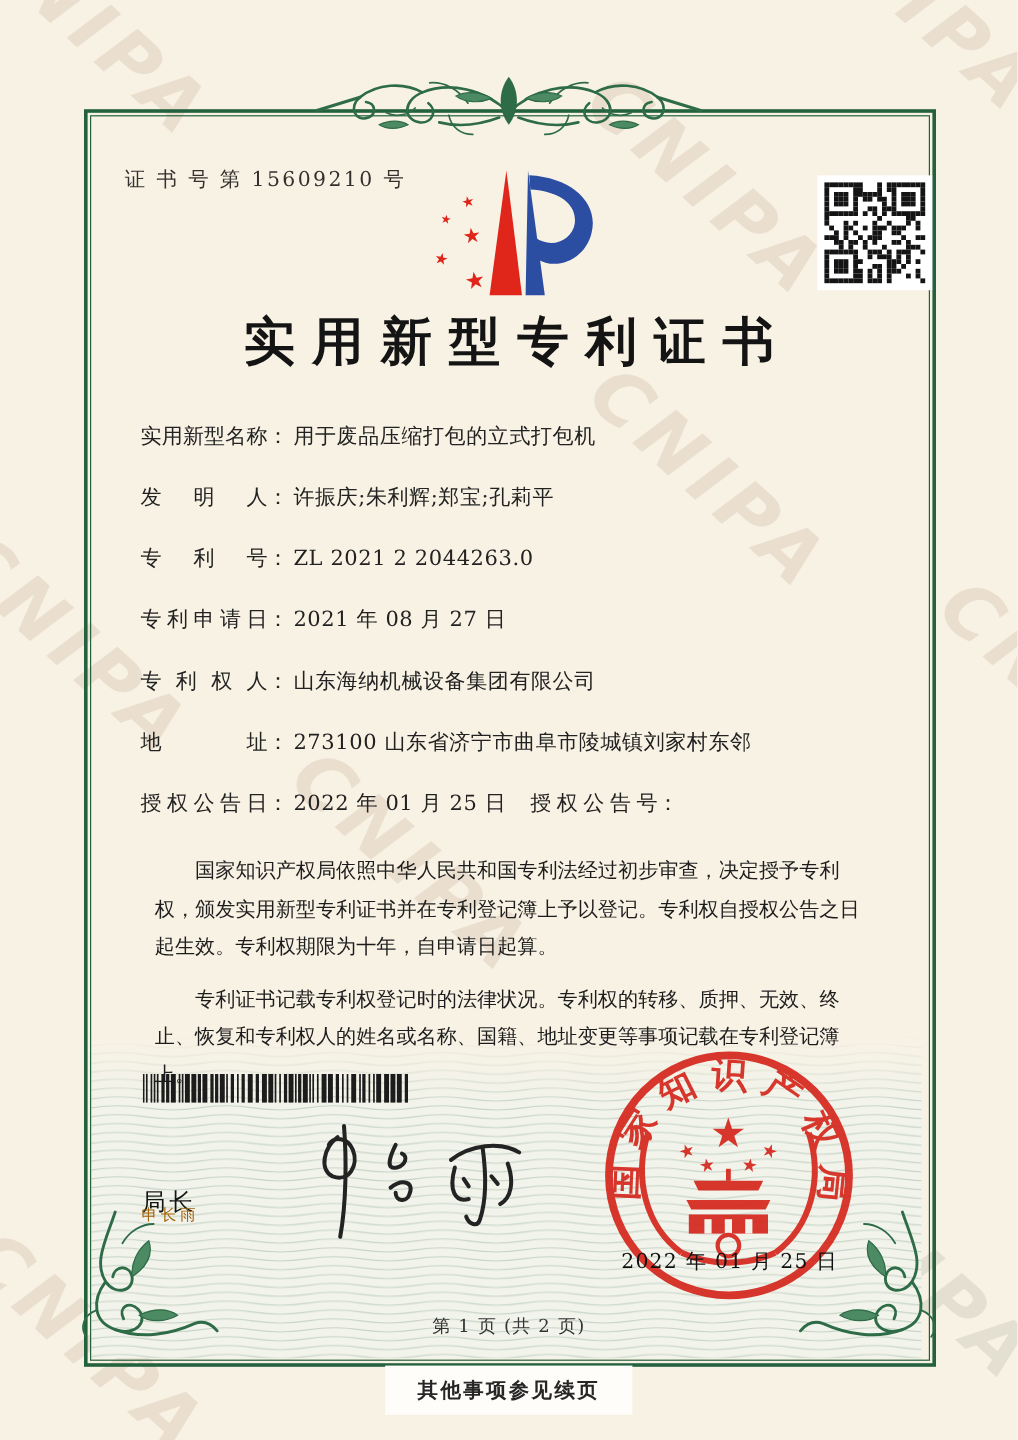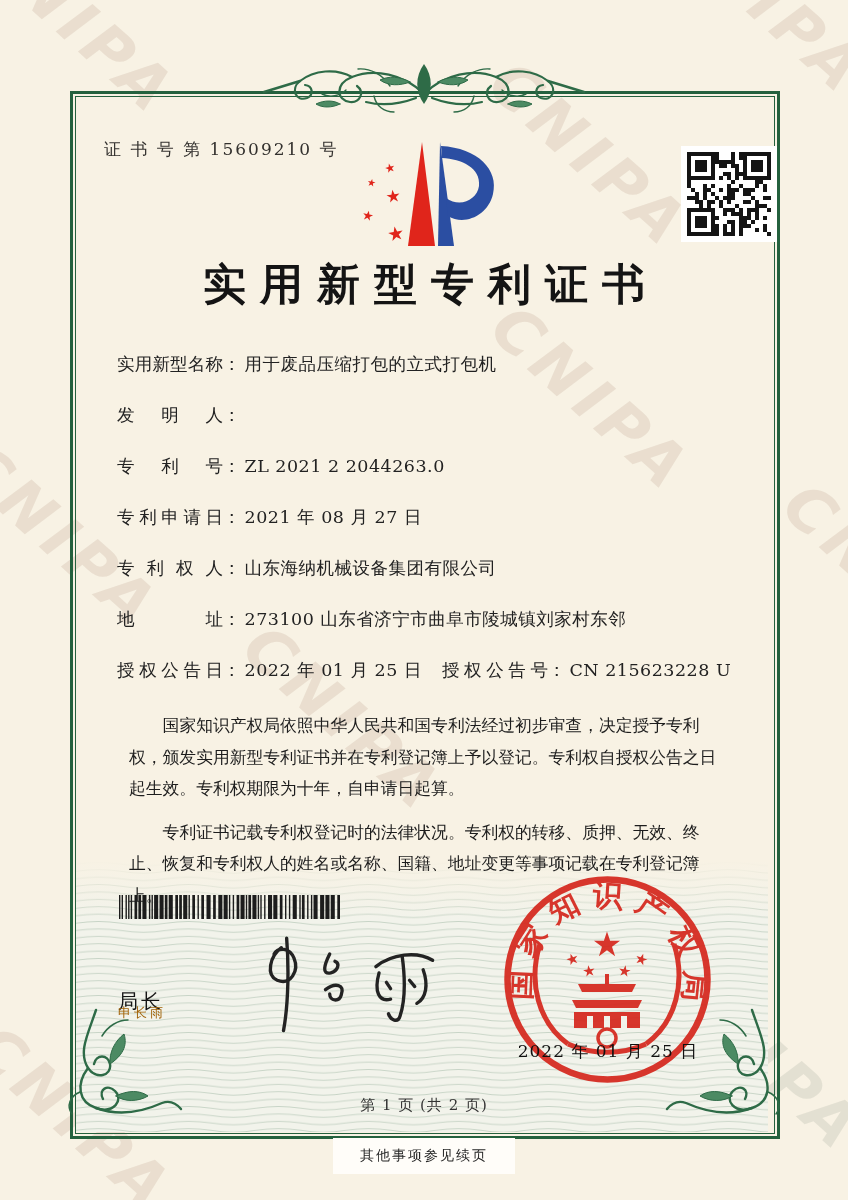--- a/index.html
+++ b/index.html
@@ -53,21 +53,21 @@
   .director-name{position:absolute;left:118px;top:1004px;font-size:13px;letter-spacing:3px;color:#a16207;z-index:3;}
   .signature{position:absolute;left:252px;top:933px;z-index:4;}
   .seal{position:absolute;left:500px;top:872px;z-index:4;opacity:.93;}
   .seal-date{
     position:absolute;left:512px;top:1040px;width:192px;text-align:center;z-index:5;
     font-size:17px;letter-spacing:1px;color:#101010;
   }
   .page-info{position:absolute;left:0;right:0;top:1096px;text-align:center;font-size:15px;letter-spacing:1px;color:#333;z-index:3;}
   .cont-note{
     position:absolute;left:50%;top:1138px;transform:translateX(-50%);z-index:3;
-    background:#fffdf9;padding:9px 27px;font-size:14px;letter-spacing:2px;color:#262626;
+    background:#fffdf9;padding:9px 27px;font-size:17px;letter-spacing:2px;color:#262626;font-weight:bold;
   }
 </style>
 </head>
 <body>
 
 <div class="page">
 
   <div class="wm" style="left:-45px;top:-15px">CNIPA</div>
   <div class="wm" style="left:645px;top:-35px">CNIPA</div>
   <div class="wm" style="left:468px;top:118px">CNIPA</div>
@@ -375,20 +375,21 @@
 
   <div class="fields">
     <div class="frow">
       <span class="flabel">实用新型名称</span>
         <span class="fcolon">：</span>
       <span class="fvalue">用于废品压缩打包的立式打包机</span>
     </div>
     <div class="frow">
       <span class="flabel">发明人</span>
         <span class="fcolon">：</span>
+      <span class="fvalue">许振庆;朱利辉;郑宝;孔莉平</span>
     </div>
     <div class="frow">
       <span class="flabel">专利号</span>
         <span class="fcolon">：</span>
       <span class="fvalue">ZL 2021 2 2044263.0</span>
     </div>
     <div class="frow">
       <span class="flabel">专利申请日</span>
         <span class="fcolon">：</span>
       <span class="fvalue">2021 年 08 月 27 日</span>
@@ -405,21 +406,20 @@
     </div>
     <div class="frow">
       <span class="pair">
         <span class="flabel">授权公告日</span>
           <span class="fcolon">：</span>
         <span class="fvalue">2022 年 01 月 25 日</span>
       </span>
       <span class="pair right">
         <span class="flabel">授权公告号</span>
           <span class="fcolon">：</span>
-        <span class="fvalue">CN 215623228 U</span>
       </span>
     </div>
   </div>
 
   <div class="bodytext">
     <p>国家知识产权局依照中华人民共和国专利法经过初步审查，决定授予专利权，颁发实用新型专利证书并在专利登记簿上予以登记。专利权自授权公告之日起生效。专利权期限为十年，自申请日起算。</p>
     <p>专利证书记载专利权登记时的法律状况。专利权的转移、质押、无效、终止、恢复和专利权人的姓名或名称、国籍、地址变更等事项记载在专利登记簿上。</p>
   </div>
 
   <svg class="barcode" width="224" height="24">

